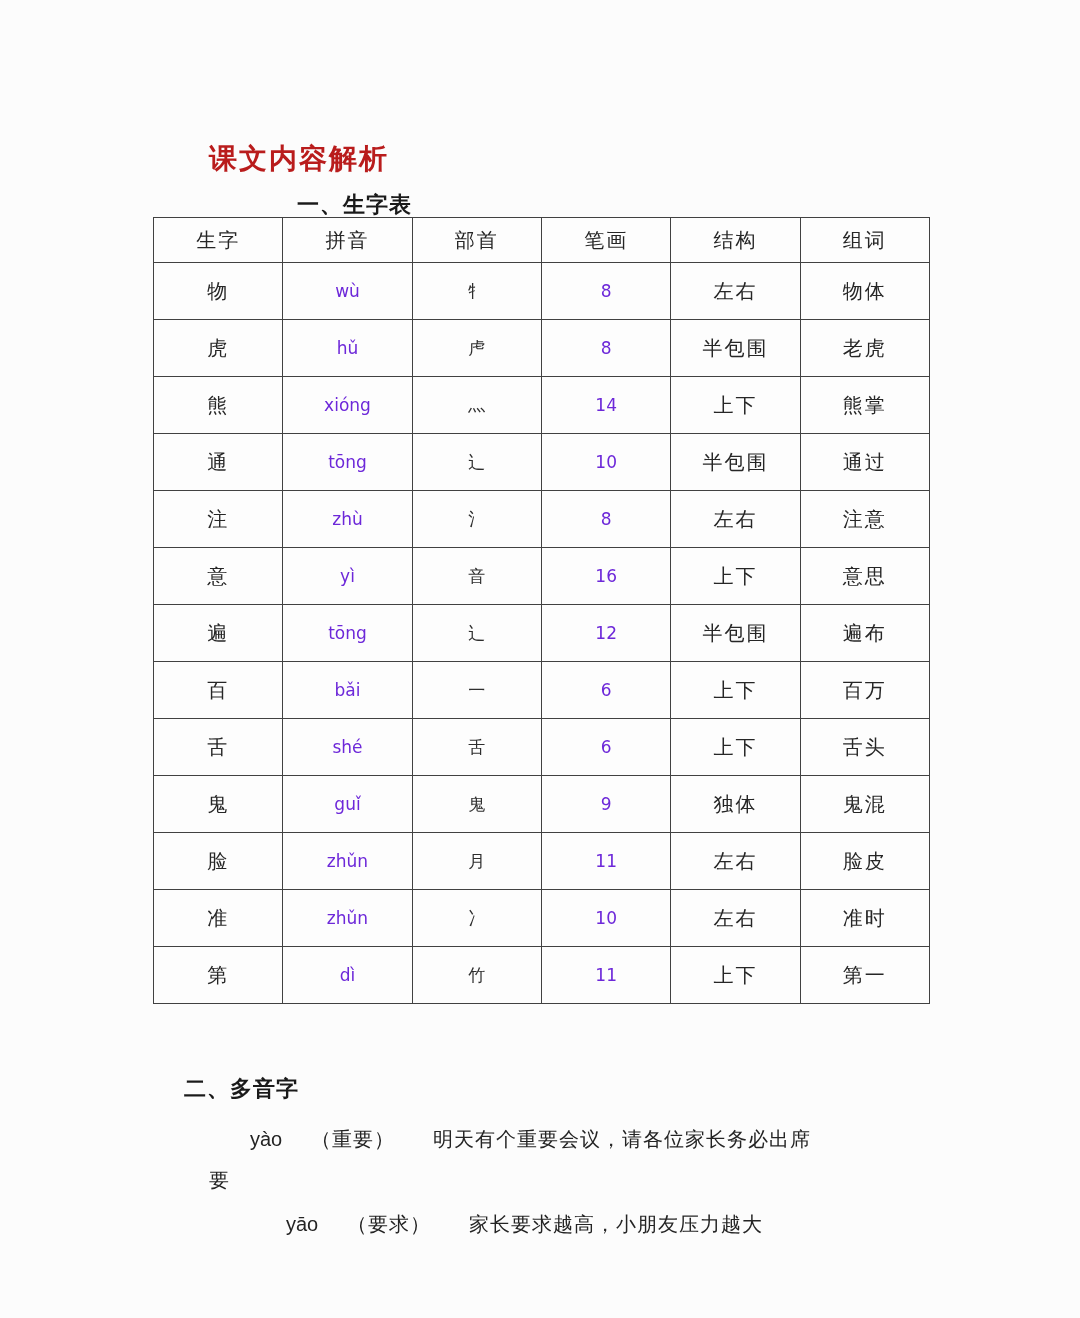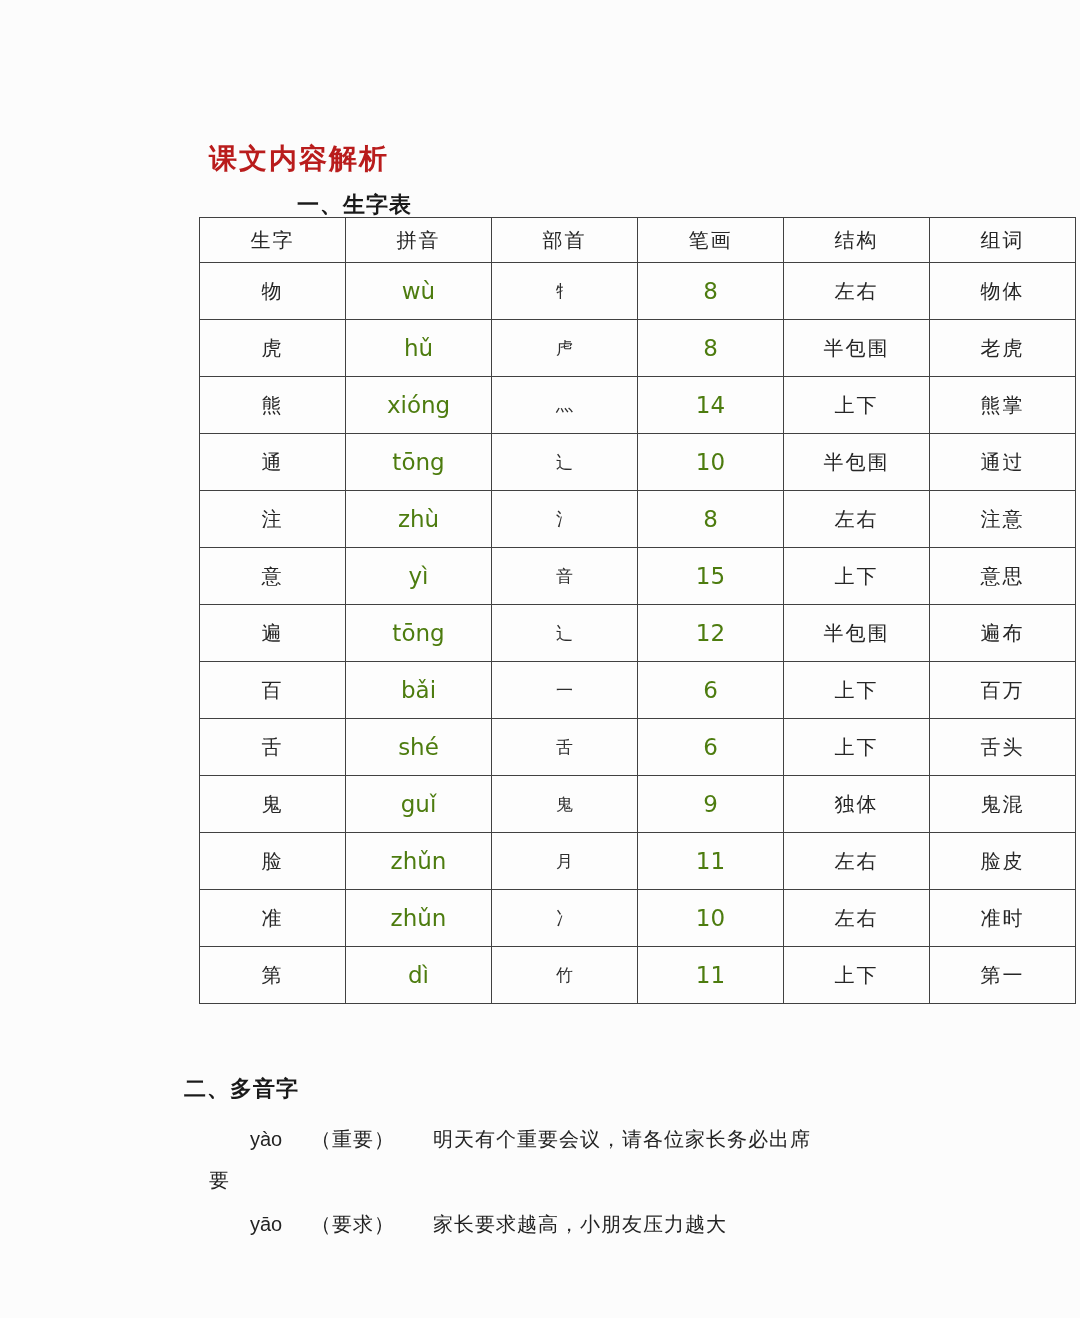--- a/index.html
+++ b/index.html
@@ -19,50 +19,49 @@
     font-size:28px;font-weight:bold;letter-spacing:2px;color:#b91c1c;
   }
   .sec-heading{
     position:absolute;
     font-family:"DejaVu Sans","Liberation Sans",sans-serif;
     font-size:22px;font-weight:bold;letter-spacing:1px;color:#1a1a1a;
   }
   .sec1-heading{left:257px;top:190px;margin-left:40px;}
   .sec2-heading{left:184px;top:1074px;}
   table.char-table{
-    position:absolute;left:153px;top:217px;width:877px;
+    position:absolute;left:153px;top:217px;width:777px;
     border-collapse:collapse;table-layout:fixed;
     background:#fdfdfd;
-    margin-left:46px;
   }
   .char-table th,.char-table td{
     border:1px solid #414141;
     text-align:center;vertical-align:middle;padding:0;
     color:#262626;
   }
   .char-table thead tr{height:45px;}
   .char-table tbody tr{height:57px;}
   .char-table th{font-size:20px;font-weight:normal;letter-spacing:2px;}
   td.cell-char,td.cell-structure,td.cell-word{font-size:20px;letter-spacing:2px;}
   td.cell-radical{font-size:17px;color:#2e2e2e;}
   td.cell-pinyin,td.cell-strokes{
     font-family:"DejaVu Sans","Liberation Sans",sans-serif;
-    font-size:23px;color:#4d7c0f;
+    font-size:17px;color:#6d28d9;
   }
   .entry{
     position:absolute;left:250px;font-size:20px;color:#242424;
     white-space:nowrap;letter-spacing:1px;
   }
   .entry .py{
     font-family:Liberation Sans, sans-serif;
     display:inline-block;min-width:55px;letter-spacing:0;
   }
   .entry .example{margin-left:32px;text-align:center;}
   .entry1{top:1126px;}
-  .entry2{top:1211px;}
+  .entry2{top:1211px;margin-left:36px;}
   .base-char{
     position:absolute;left:209px;top:1167px;font-size:20px;color:#242424;
   }
 </style>
 </head>
 <body>
 
 <div class="page">
 
   <div class="doc-title">课文内容解析</div>
@@ -118,21 +117,21 @@
           <td class="cell-pinyin">zhù</td>
           <td class="cell-radical">氵</td>
           <td class="cell-strokes">8</td>
           <td class="cell-structure">左右</td>
           <td class="cell-word">注意</td>
         </tr>
         <tr>
           <td class="cell-char">意</td>
           <td class="cell-pinyin">yì</td>
           <td class="cell-radical">音</td>
-          <td class="cell-strokes">15</td>
+          <td class="cell-strokes">16</td>
           <td class="cell-structure">上下</td>
           <td class="cell-word">意思</td>
         </tr>
         <tr>
           <td class="cell-char">遍</td>
           <td class="cell-pinyin">tōng</td>
           <td class="cell-radical">辶</td>
           <td class="cell-strokes">12</td>
           <td class="cell-structure">半包围</td>
           <td class="cell-word">遍布</td>

